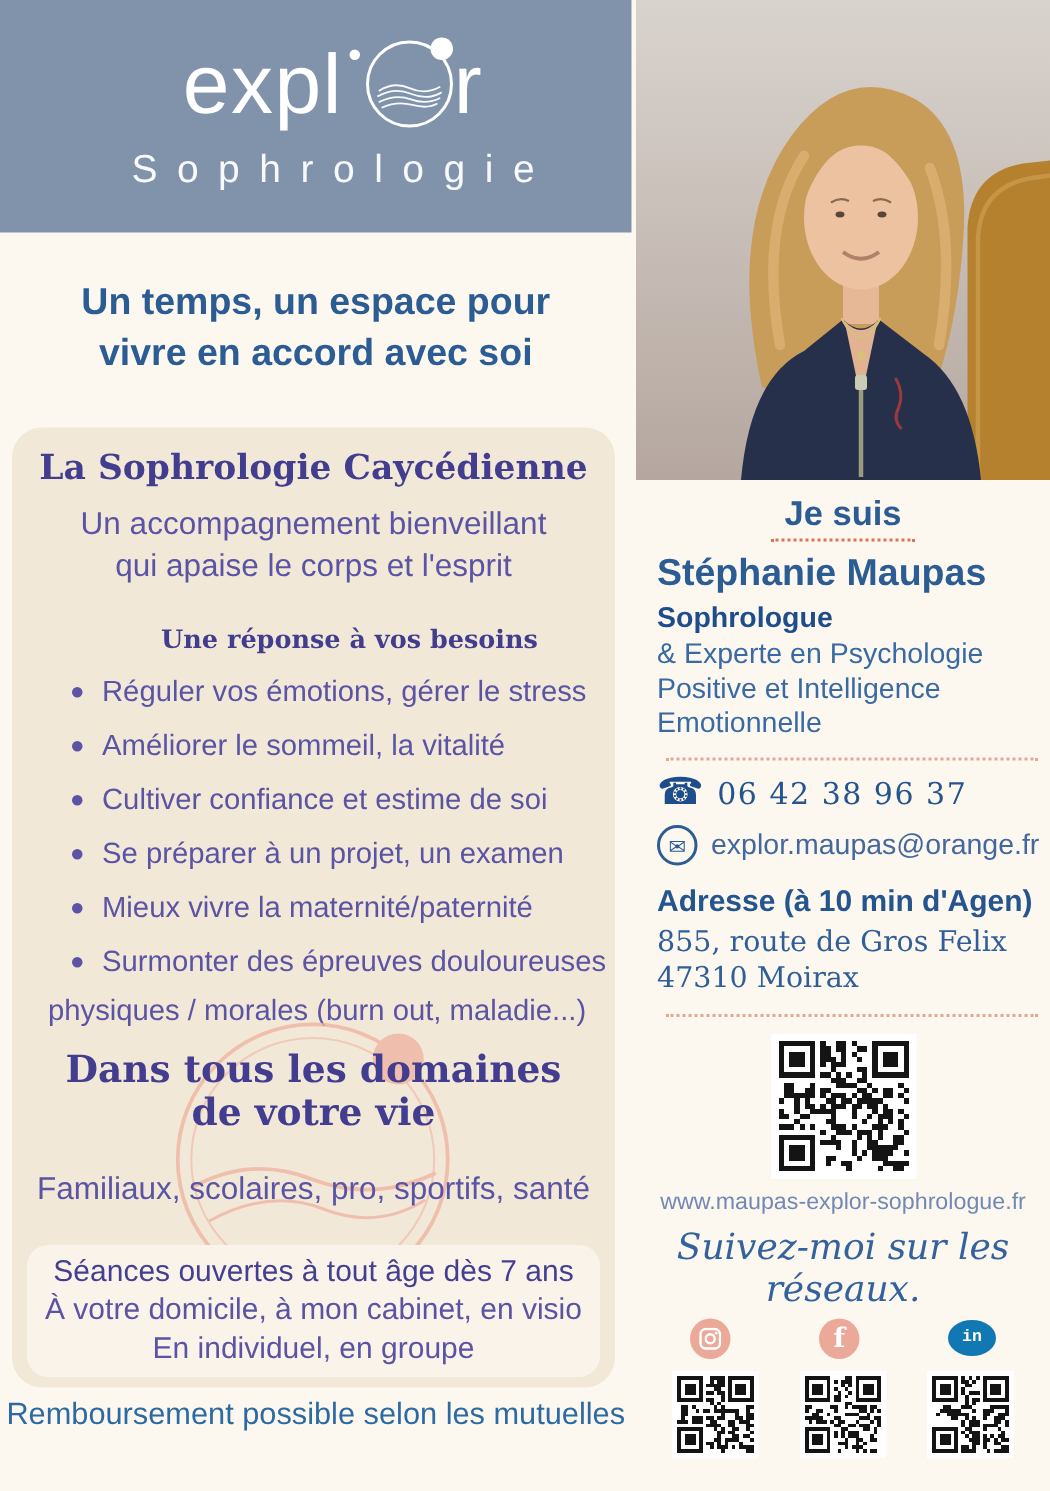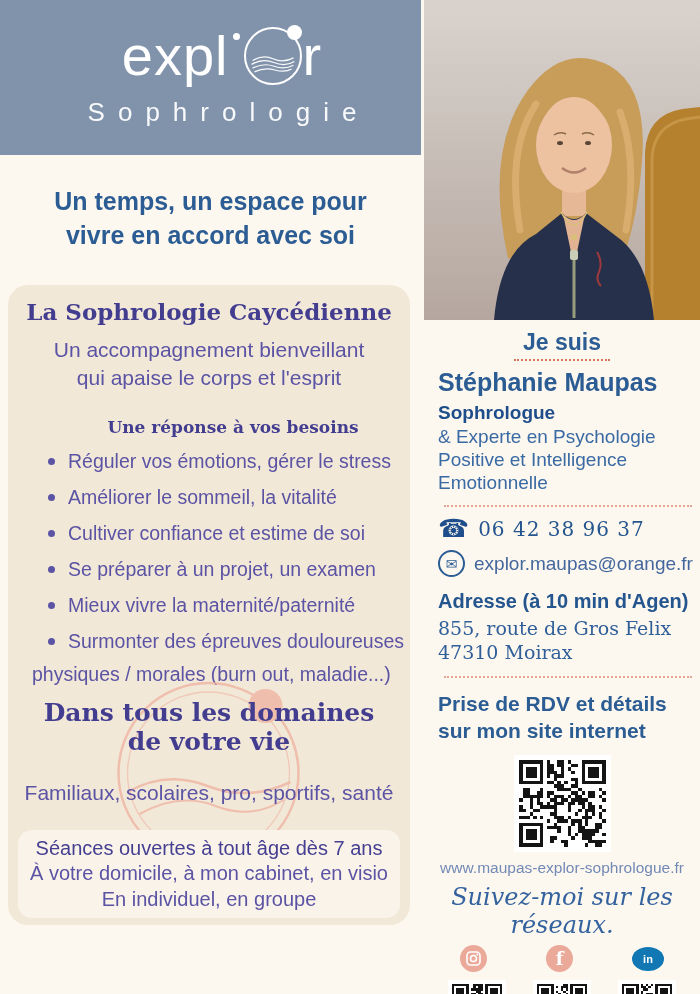--- a/index.html
+++ b/index.html
@@ -63,21 +63,21 @@
   .addr-line.first { margin-top:4px; }
   .rdv { margin-top:12px; color:#2b5c93; font-size:21px; font-weight:bold; line-height:1.3; }
   .qr-main { width:97px; height:97px; margin:11px auto 0; }
   .qr-main svg, .qr-sm svg { width:100%; height:100%; display:block; }
   .website { margin-top:7px; text-align:center; color:#7289b6; font-size:15.5px; }
   .social-caption { margin-top:6px; text-align:center; color:#33629e; font-size:24px;
                     font-family:"DejaVu Serif", serif; font-style:italic; }
   .soc-row { display:flex; justify-content:space-between; padding:0 36px; margin-top:6px; align-items:center; }
   .soc { border-radius:50%; display:flex; align-items:center; justify-content:center; color:#fff; }
   .soc.insta, .soc.fb { width:27px; height:27px; background:#eba99a; }
-  .soc.li { width:32px; height:24px; background:#1178b3; font-size:11px; font-weight:bold; }
+  .soc.li { width:32px; height:24px; background:#1178b3; font-size:11px; font-weight:bold;font-family:Liberation Mono, monospace; }
   .soc.fb { font-family:"DejaVu Serif", serif; font-size:18px; font-weight:bold; }
   .qr-row { display:flex; justify-content:space-between; padding:0 24px; margin-top:8px; }
   .qr-sm { width:58px; height:58px; }
 </style>
 </head>
 <body>
 
 <div class="page">
 
   <div class="header">
@@ -133,20 +133,21 @@
       <div class="domains-list">Familiaux, scolaires, pro, sportifs, santé</div>
     </div>
 
     <div class="sessions-box">
       <div class="sessions-line1">Séances ouvertes à tout âge dès 7 ans</div>
       <div class="sessions-line2">À votre domicile, à mon cabinet, en visio</div>
       <div class="sessions-line3">En individuel, en groupe</div>
     </div>
   </div>
 
+  <div class="reimbursement">Remboursement possible selon les mutuelles</div>
 
   <div class="right-col">
 
     <svg class="photo" viewBox="0 0 276 320">
       <defs>
         <linearGradient id="pbg" x1="0" y1="0" x2="0" y2="1">
           <stop offset="0" stop-color="#d9d3ce"></stop>
             <stop offset="1" stop-color="#b5a79f"></stop>
         </linearGradient>
       </defs>
@@ -193,24 +194,20 @@
         <span class="mail-circle">✉</span>
         <span class="mail-text">explor.maupas@orange.fr</span>
       </div>
 
       <div class="addr-head">Adresse (à 10 min d'Agen)</div>
       <div class="addr-line first">855, route de Gros Felix</div>
       <div class="addr-line">47310 Moirax</div>
 
       <div class="dotted-sep"></div>
 
-      <div class="rdv">
-        <div>Prise de RDV et détails</div>
-        <div>sur mon site internet</div>
-      </div>
     </div>
 
     <div class="qr-main">
         <svg viewBox="-1.5 -1.5 28 28" shape-rendering="crispEdges">
           <rect x="-1.5" y="-1.5" width="28" height="28" fill="#fff"></rect>
           <g fill="#141414">
             <rect x="8" y="0" width="1" height="1"></rect>
             <rect x="11" y="0" width="1" height="1"></rect>
             <rect x="12" y="0" width="1" height="1"></rect>
             <rect x="14" y="0" width="1" height="1"></rect>

